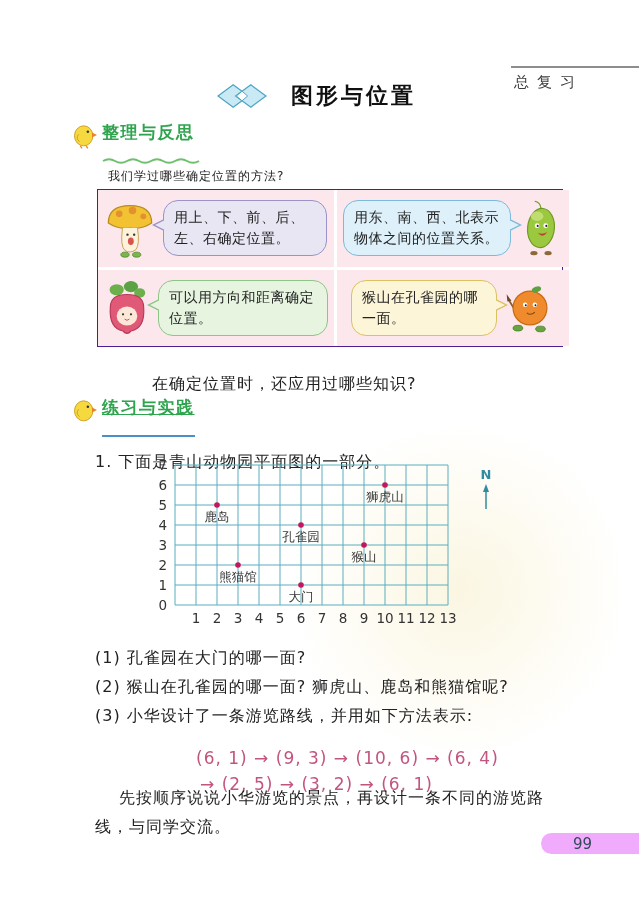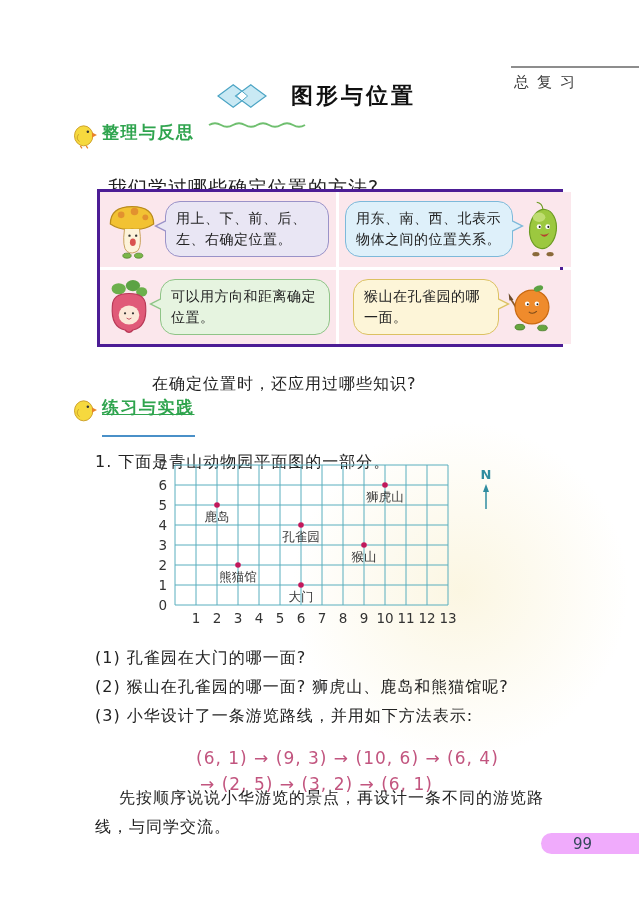--- a/index.html
+++ b/index.html
@@ -14,30 +14,30 @@
 
   
   .title-row{position:absolute;left:0;right:8px;top:80px;display:flex;justify-content:center;align-items:center;gap:22px;}
   .title-text{font-size:22px;font-weight:bold;letter-spacing:3px;color:#101010;}
 
   
   .sec-head{position:absolute;display:flex;align-items:flex-start;gap:5px;}
   .sec1{left:72px;top:121px;}
   .sec2{left:72px;top:396px;}
   .sec-label{font-size:17px;font-weight:bold;color:#2fa44e;letter-spacing:1.5px;display:inline-block;}
-  .sec-label-wrap{display:flex;flex-direction:row;align-items:flex-start;gap:13px;}
+  .sec-label-wrap{display:flex;flex-direction:column;align-items:flex-start;gap:13px;}
   .blue-underline{border-bottom:2.5px solid #4a90c8;padding-bottom:16px;text-decoration:underline;}
 
-  .lead-q{position:absolute;left:108px;top:156px;font-size:19px;letter-spacing:1px;text-align:center;}
+  .lead-q{position:absolute;left:108px;top:156px;font-size:12px;letter-spacing:1px;text-align:center;}
   .follow-q{position:absolute;left:108px;top:358px;font-size:16px;letter-spacing:1px;margin-left:44px;}
 
   
   .pink-box{position:absolute;left:97px;top:189px;width:466px;height:158px;box-sizing:border-box;
             display:grid;grid-template-columns:1fr 1fr;grid-template-rows:1fr 1fr;gap:3px;
-            background:#ffffff;border:3px solid #4c1d95;}
+            background:#ffffff;border:1px solid #4c1d95;}
   .cell{background:#fbe7ec;display:flex;align-items:center;justify-content:center;gap:8px;padding:4px 6px;}
   .bubble{position:relative;border-radius:15px;padding:6px 10px;font-size:14px;line-height:1.5;color:#222;
           background:var(--bg);border:1.5px solid var(--bd);letter-spacing:0.5px;}
   .b0{--bg:#e9e6f4;--bd:#9a92c8;width:142px;}
   .b1{--bg:#def0fa;--bd:#7db9da;width:146px;}
   .b2{--bg:#e6f4e0;--bd:#8fc487;width:148px;}
   .b3{--bg:#fdf5d8;--bd:#dcc162;width:124px;}
   .tail-l::before{content:"";position:absolute;left:-12px;top:18px;border-style:solid;
                   border-width:6px 12px 6px 0;border-color:transparent var(--bd) transparent transparent;}
   .tail-l::after{content:"";position:absolute;left:-9px;top:18px;border-style:solid;

